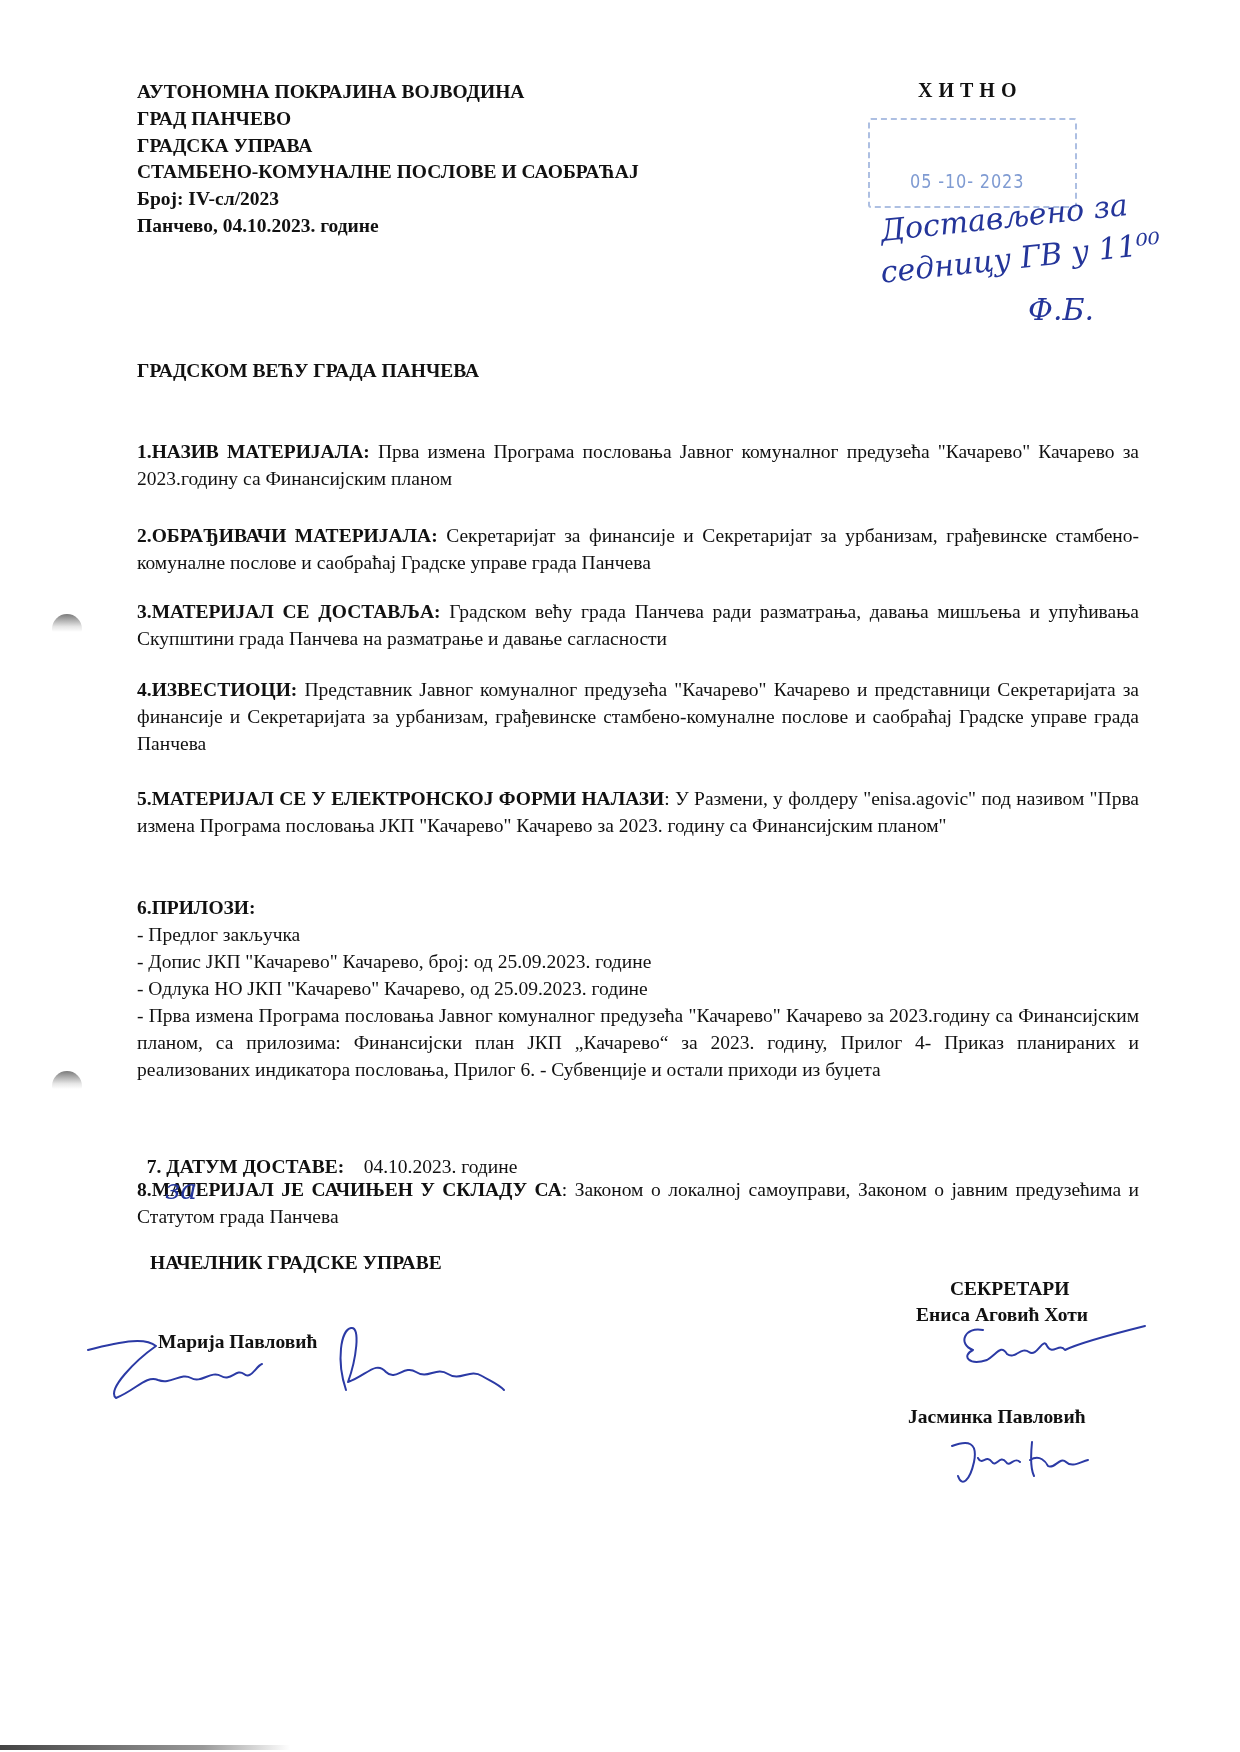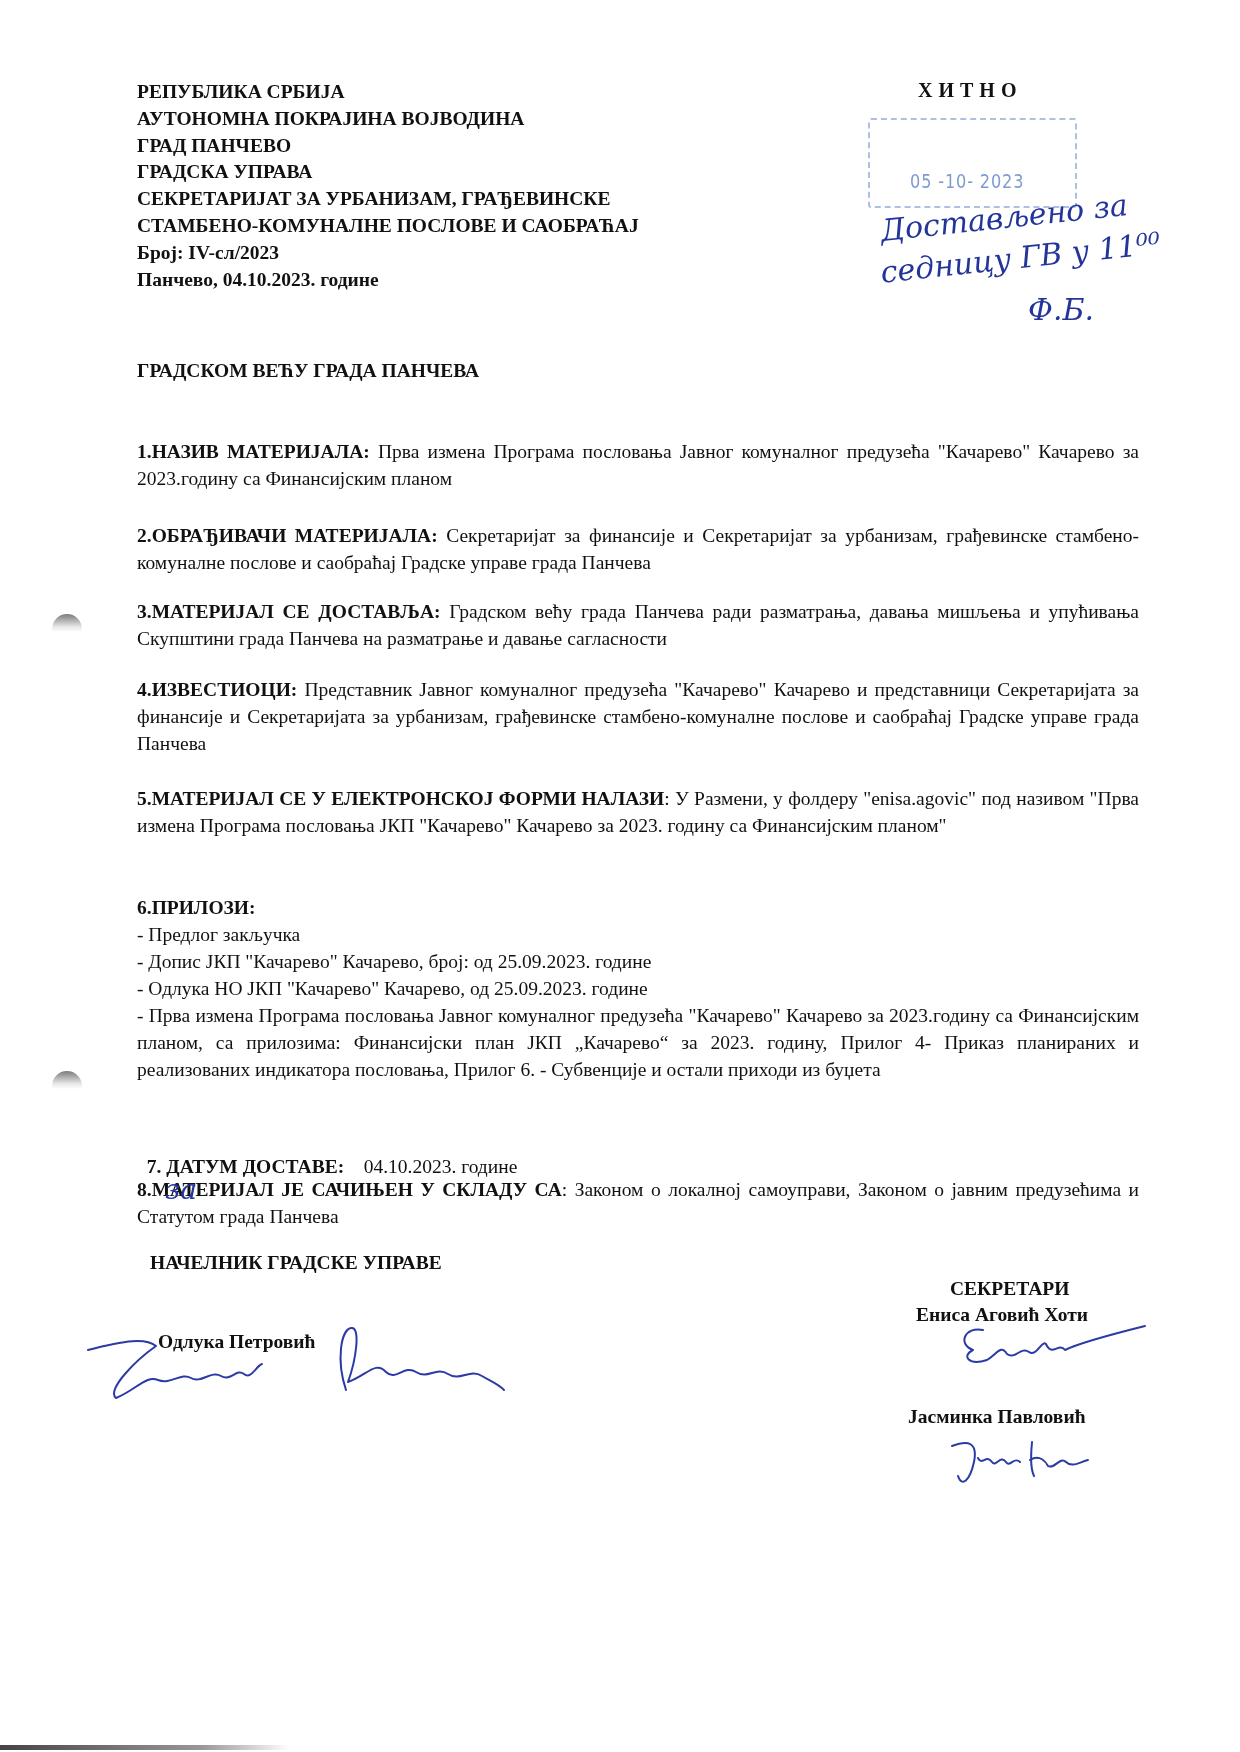--- a/index.html
+++ b/index.html
@@ -33,25 +33,23 @@
   .hole1 { top: 614px; } .hole2 { top: 1071px; }
   .shadow-bottom { left: 0; top: 1745px; width: 290px; height: 5px;
                    background: linear-gradient(90deg, #444, #999 70%, transparent); }
   svg.sig { position: absolute; overflow: visible; }
   svg.sig path { fill: none; stroke: #2b3aa5; stroke-width: 2; stroke-linecap: round; stroke-linejoin: round; }
 </style>
 </head>
 <body>
 
 <div class="abs hdr">
-  <div>РЕПУБЛИКА СРБИЈА</div>
   <div>АУТОНОМНА ПОКРАЈИНА ВОЈВОДИНА</div>
   <div>ГРАД ПАНЧЕВО</div>
   <div>ГРАДСКА УПРАВА</div>
-  <div>СЕКРЕТАРИЈАТ ЗА УРБАНИЗАМ, ГРАЂЕВИНСКЕ</div>
   <div>СТАМБЕНО-КОМУНАЛНЕ ПОСЛОВЕ И САОБРАЋАЈ</div>
   <div>Број: IV-сл/2023</div>
   <div>Панчево,  04.10.2023. године</div>
 </div>
 
 <div class="abs urgent">ХИТНО</div>
 
 <div class="abs stamp"></div>
 <div class="abs stamp-date">05 -10- 2023</div>
 <div class="abs hand hand1">Достављено за</div>
@@ -86,21 +84,21 @@
 </div>
 <div class="abs body s7" style="white-space:pre;">
   <b>7. ДАТУМ ДОСТАВЕ:</b><span>    04.10.2023. године</span>
 </div>
 <div class="abs body s8">
   <b>8.МАТЕРИЈАЛ ЈЕ САЧИЊЕН У СКЛАДУ СА</b><span>: Законом о локалној самоуправи, Законом о јавним предузећима и Статутом града Панчева</span>
 </div>
 
 <div class="abs hand" style="left:165px; top:1173px; font-size:28px;">за</div>
 <div class="abs sig-left-title">НАЧЕЛНИК ГРАДСКЕ УПРАВЕ</div>
-<div class="abs sig-left-name">Одлука Петровић</div>
+<div class="abs sig-left-name">Марија Павловић</div>
 <svg class="sig" style="left:86px; top:1320px;" width="420" height="90">
   <path d="M2,30 C40,20 60,18 70,26 C50,40 20,70 30,78 C50,70 60,55 72,60 C85,65 95,52 105,58 C115,64 125,50 135,56 C145,62 150,48 158,54 C165,60 170,46 176,44"></path>
   <path d="M260,70 C250,40 255,10 265,8 C275,6 270,40 262,62 C280,56 290,40 300,52 C310,62 318,44 330,52 C342,60 350,46 362,54 C374,62 384,48 396,56 C406,62 412,64 418,70"></path>
 </svg>
 
 <div class="abs sig-right-title">СЕКРЕТАРИ</div>
 <div class="abs sig-right-name1">Ениса Аговић Хоти</div>
 <svg class="sig" style="left:955px; top:1316px;" width="200" height="50">
   <path d="M28,14 C10,10 2,28 18,34 C6,40 14,50 32,44 C42,38 46,28 52,38 C60,44 66,30 74,36 C82,42 88,20 92,30 C98,40 104,26 110,34 C122,28 150,20 190,10"></path>
 </svg>

